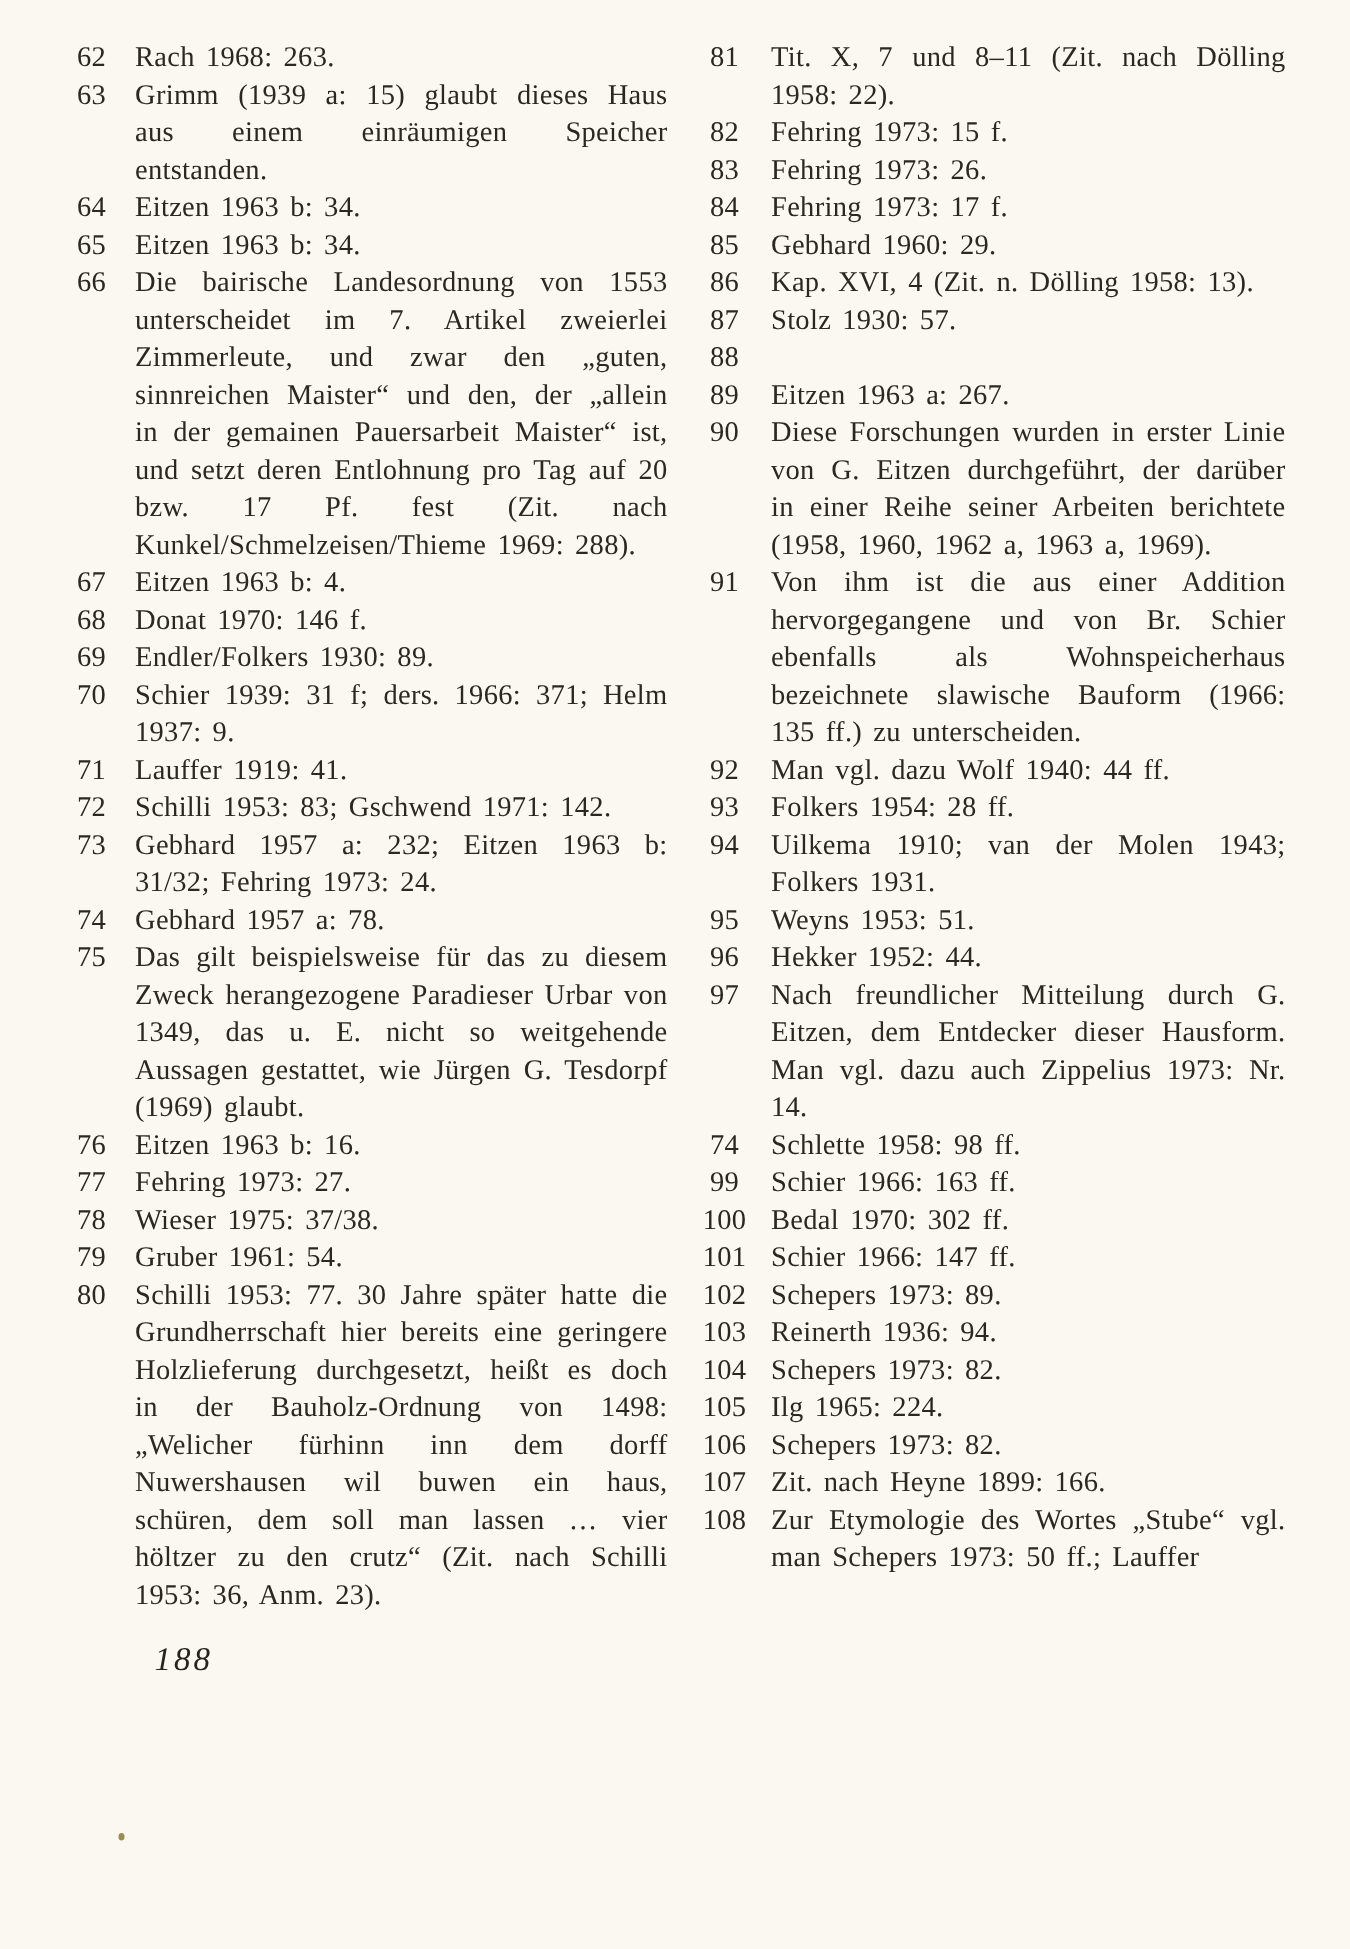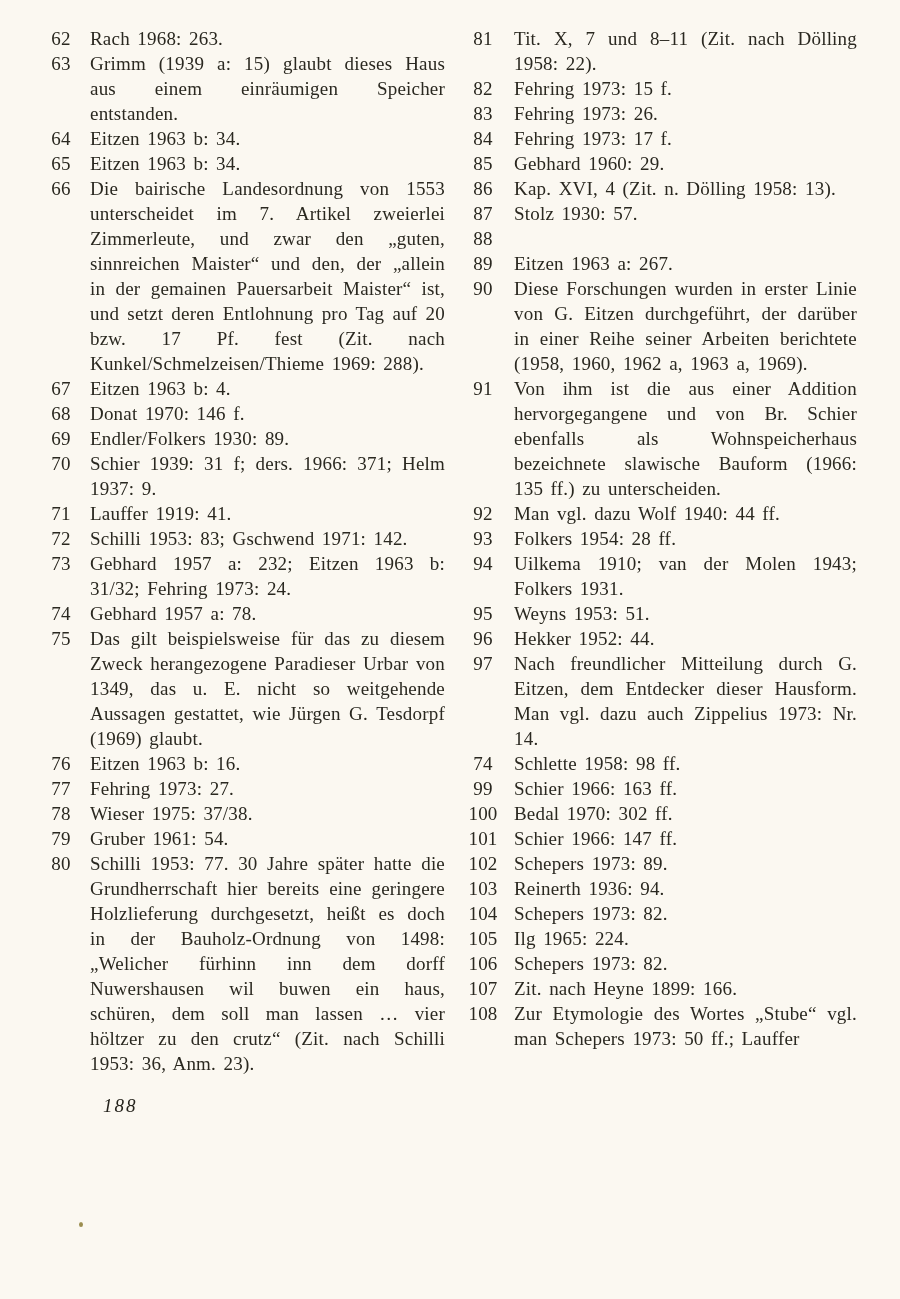--- a/index.html
+++ b/index.html
@@ -50,21 +50,21 @@
   }
   .note .txt {
     flex: 1 1 auto;
     text-align: justify;
   }
   .page-number {
     position: absolute;
     left: 103px;
     top: 1090px;
     font-style: italic;
-    font-size: 19px;
+    font-size: 22px;
     line-height: 32px;
     letter-spacing: 2px;
     color: #26241d;
   }
   .paper-speck {
     position: absolute;
     left: 79px;
     top: 1222px;
     width: 4px;
     height: 5px;

